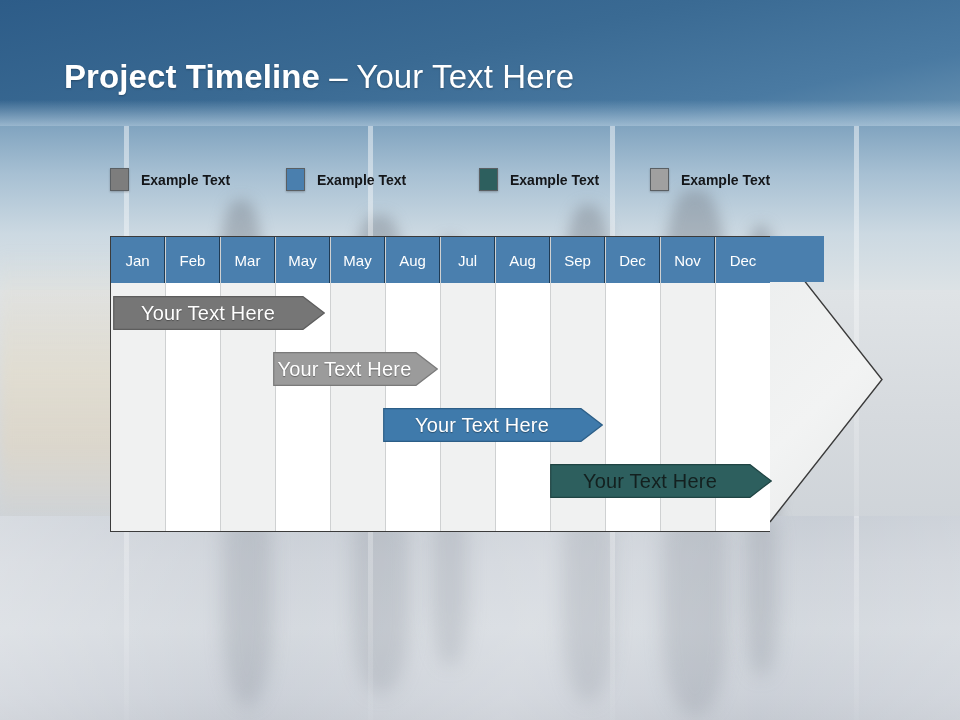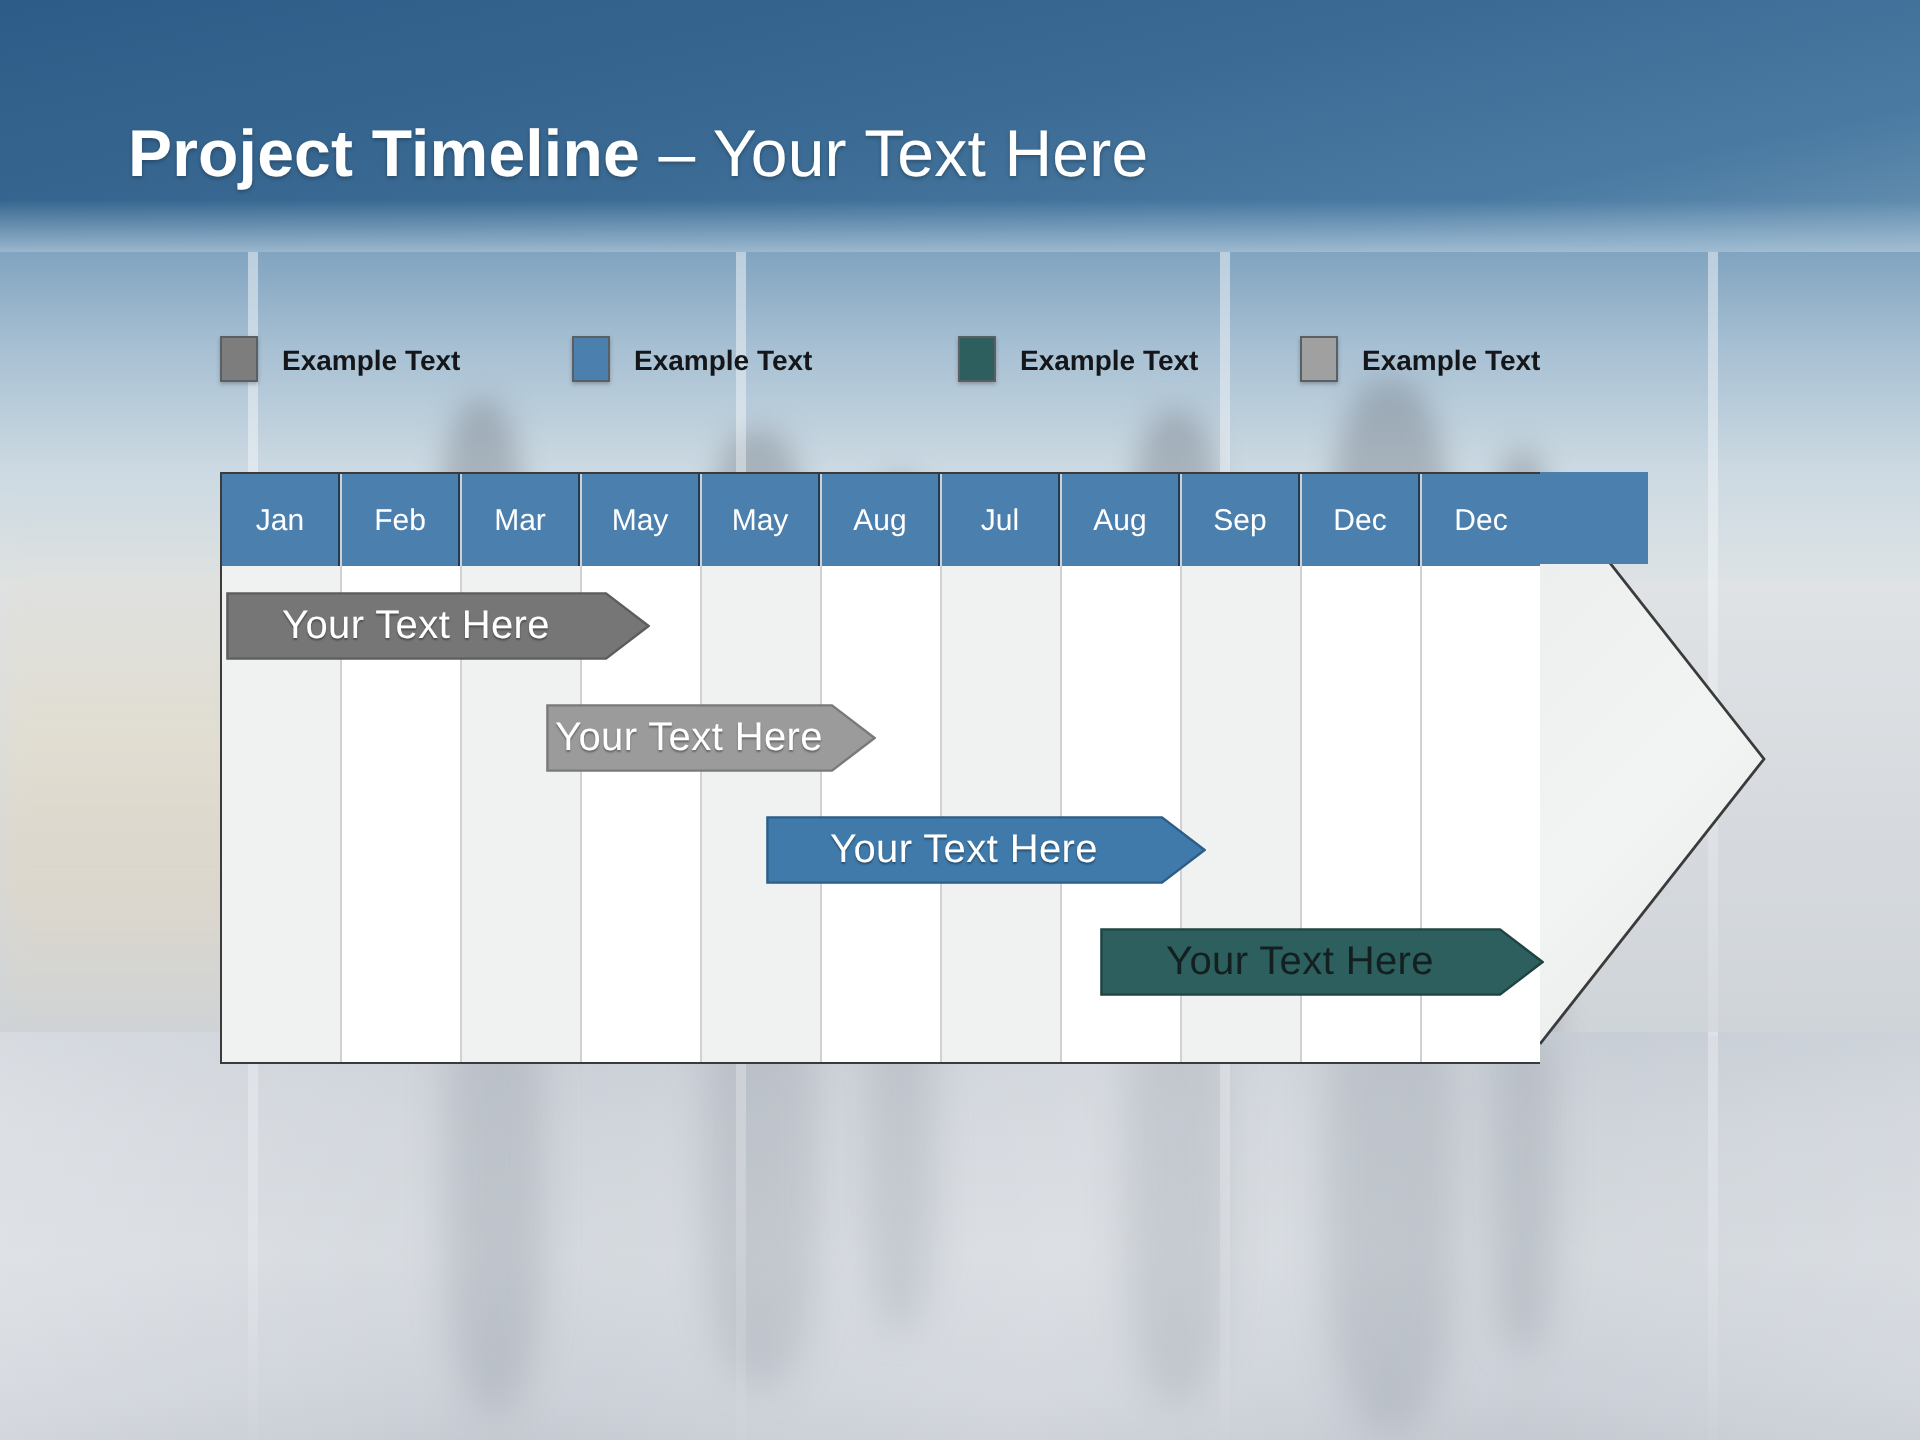--- a/index.html
+++ b/index.html
@@ -262,20 +262,23 @@
         </div>
         <div class="tl-col">
           <div class="tl-head">Aug</div>
         </div>
         <div class="tl-col alt">
           <div class="tl-head">Sep</div>
         </div>
         <div class="tl-col">
           <div class="tl-head">Dec</div>
         </div>
+        <div class="tl-col alt">
+          <div class="tl-head">Nov</div>
+        </div>
         <div class="tl-col">
           <div class="tl-head">Dec</div>
         </div>
       </div>
     <div class="head-tail"></div>
 
     <div id="bars-layer">
         <div class="bar light-text" style="left: 3px; top: 60px; width: 212px;">
           <svg class="bar-shape" viewBox="0 0 212 34" preserveAspectRatio="none">
             <polygon points="0.7,0.7 190,0.7 211.3,17 190,33.3 0.7,33.3" fill="#767676" stroke="#5d5d5d" stroke-width="1.2"></polygon>

